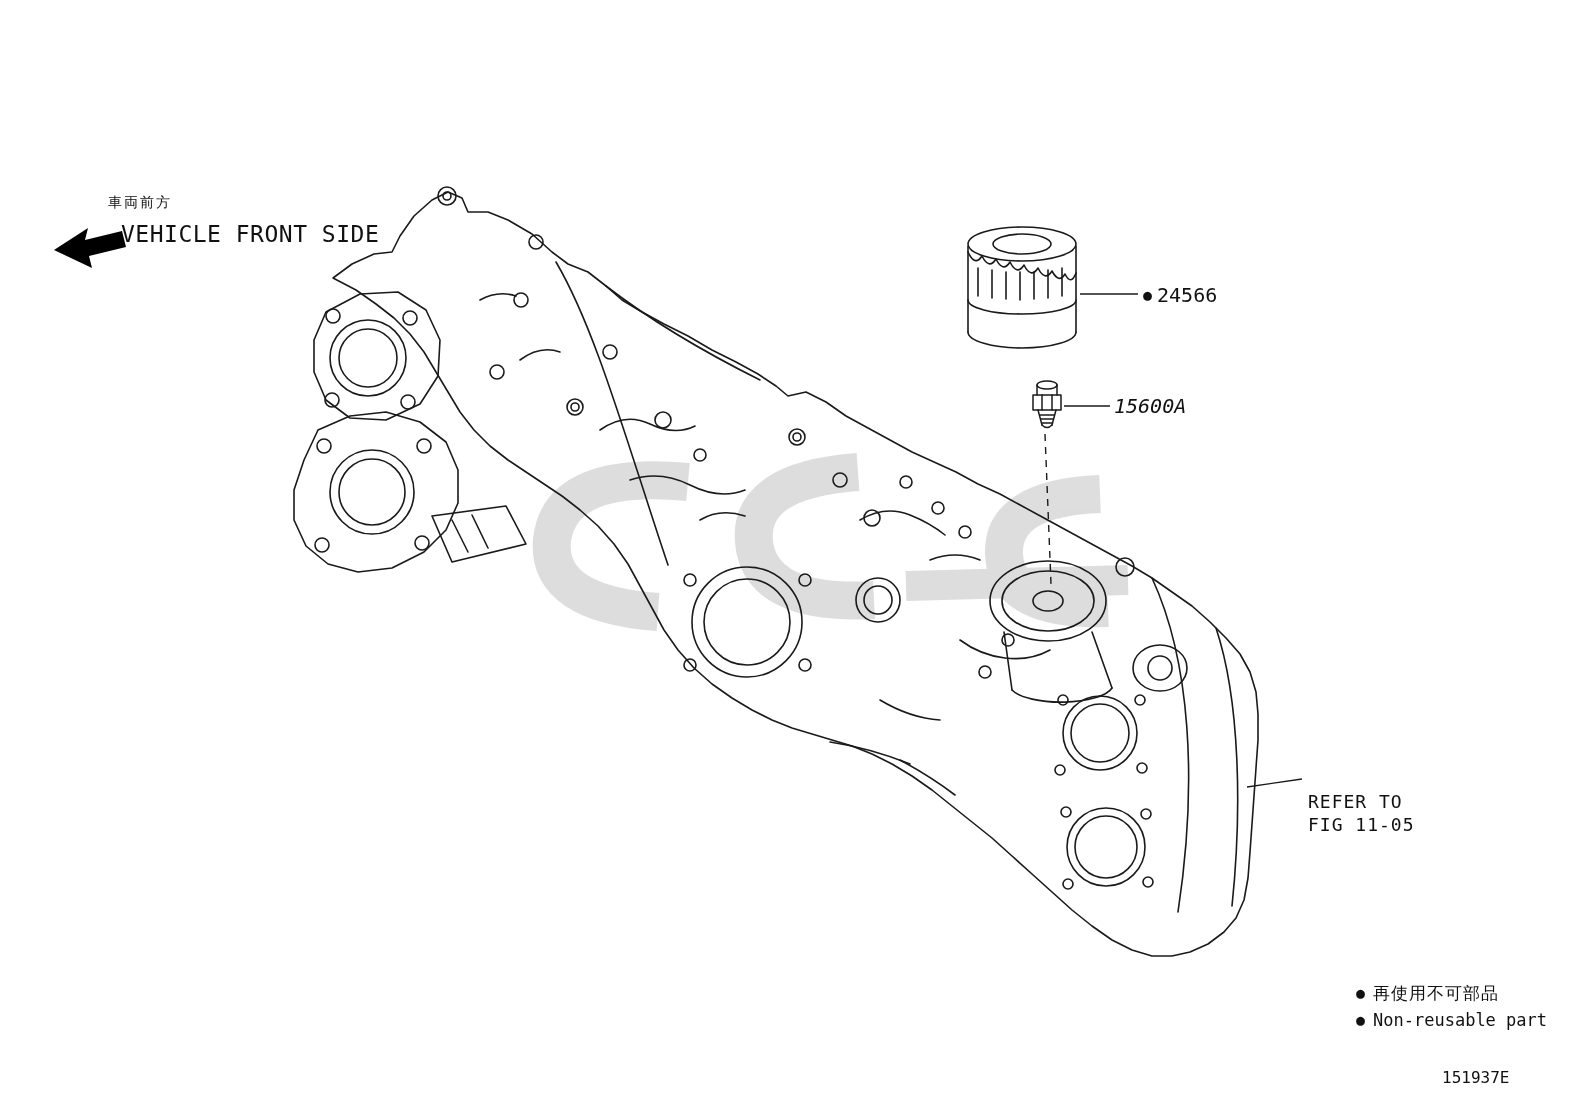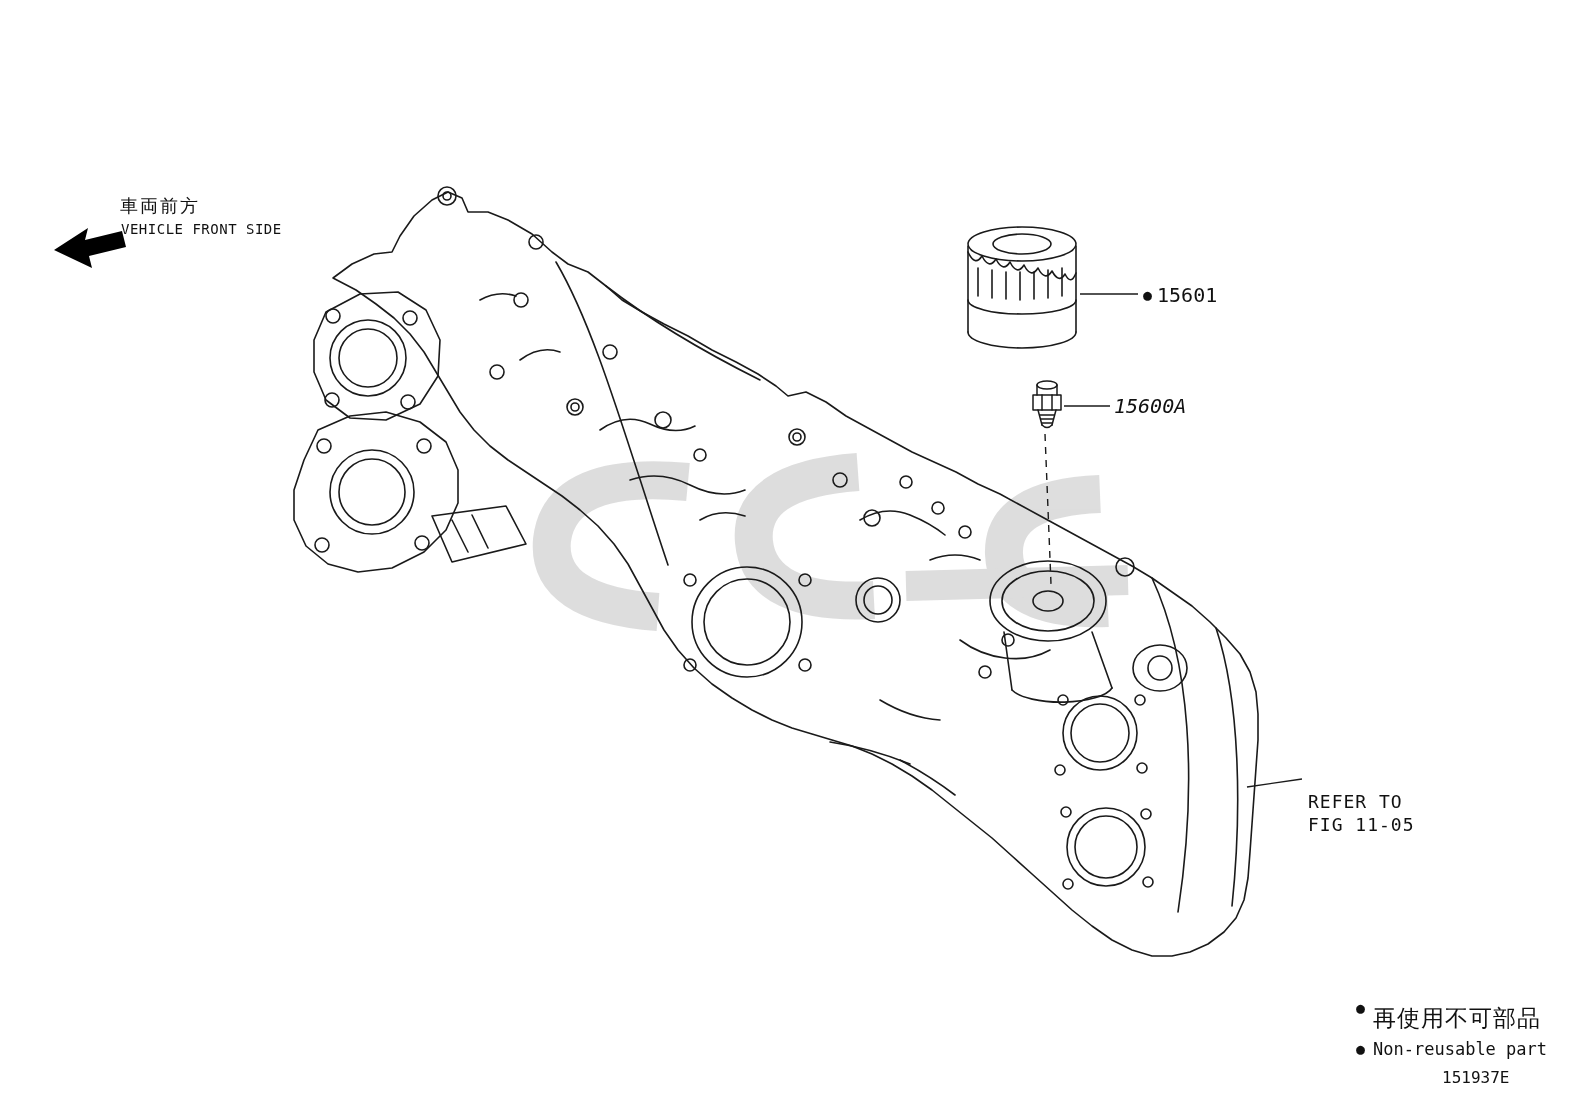--- a/index.html
+++ b/index.html
@@ -2,31 +2,31 @@
 <html style="--line: #1a1a1a; --wm: #d8d8d8;"><head>
 <meta charset="utf-8">
 <style>
   * { margin:0; padding:0; box-sizing:border-box; }
   html,body { background:#ffffff; }
   body { font-family:"DejaVu Sans Mono","DejaVu Sans",monospace; color:#111; }
   .stage { position:relative; width:1592px; height:1099px; background:#fff; overflow:hidden; }
   .diagram { position:absolute; left:0; top:0; color:var(--line,#1a1a1a); }
   .label { position:absolute; white-space:nowrap; color:#111; }
   .cjk { font-family:"DejaVu Sans",sans-serif; letter-spacing:2px; }
-  .jp-front { left:120px; top:194px; font-size:18px; }
-  .en-front { left:121px; top:221px; font-size:14px; letter-spacing:.5px; }
+  .jp-front { left:108px; top:194px; font-size:14px; }
+  .en-front { left:121px; top:221px; font-size:23px; letter-spacing:.5px; }
   .callout { display:flex; align-items:center; gap:5px; font-size:20px; }
   .callout .bullet { font-size:15px; line-height:1; }
   .co-filter { left:1143px; top:283px; }
   .co-union { left:1114px; top:394px; font-size:20px;font-style:italic; }
   .refer { left:1308px; top:759px; font-size:18px; line-height:23px; letter-spacing:1px;margin-top:31px; }
   .legend { left:1356px; top:982px; display:flex; flex-direction:column; gap:5px; }
   .legend-row { display:flex; align-items:center; gap:8px; font-size:17px; }
   .legend-row .bullet { font-size:15px; line-height:1; }
-  .legend-row .cjk { letter-spacing:1px; font-size:23px;margin-top:21px; }
+  .legend-row .cjk { letter-spacing:1px; font-size:17px; }
   .doc-code { left:1442px; top:1068px; font-size:16px;text-align:right; }
 </style>
 </head>
 <body>
 
 <div class="stage">
 
   <svg class="diagram" width="1592" height="1099" viewBox="0 0 1592 1099" xmlns="http://www.w3.org/2000/svg">
 
     <g stroke="var(--wm,#d8d8d8)" fill="none" stroke-width="38" opacity="0.85" stroke-linecap="butt">
@@ -172,21 +172,21 @@
       <path d="M1064,406 L1110,406"></path>
       <path d="M1247,787 L1302,779"></path>
     </g>
   </svg>
 
   <div class="label cjk jp-front">車両前方</div>
   <div class="label en-front">VEHICLE FRONT SIDE</div>
 
   <div class="label callout co-filter">
     <span class="bullet">●</span>
-    <span>15601</span>
+    <span>24566</span>
   </div>
 
   <div class="label co-union">
     <span>15600A</span>
   </div>
 
   <div class="label refer">
     <div>REFER TO</div>
     <div>FIG 11-05</div>
   </div>

